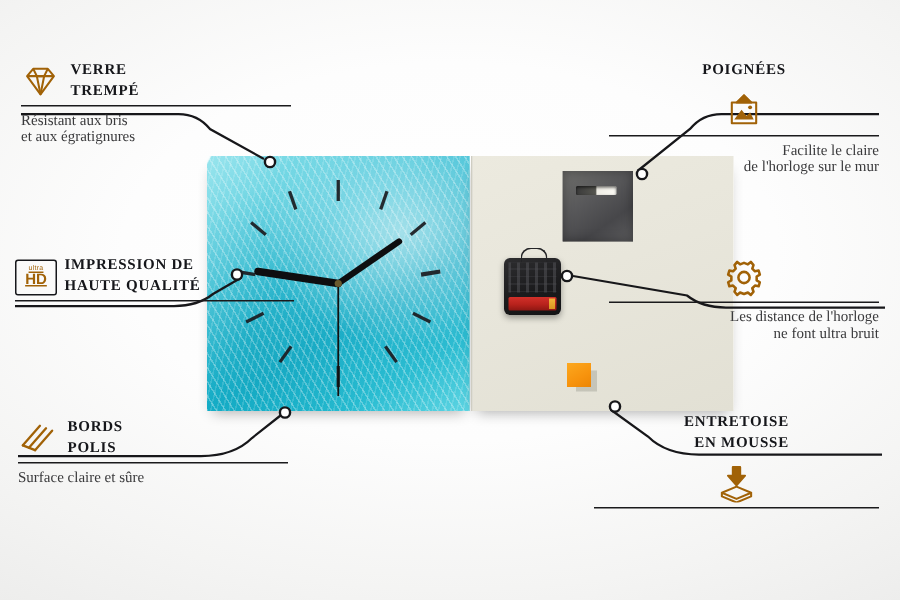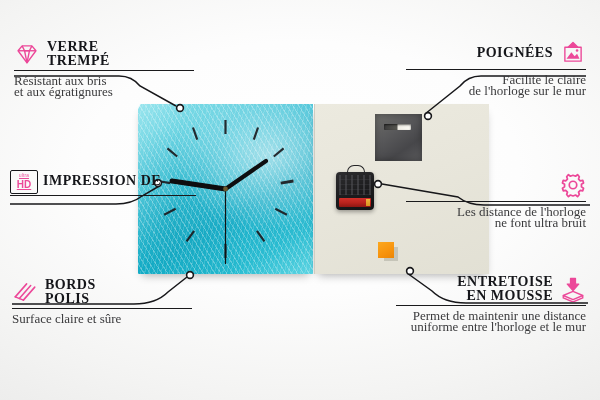--- a/index.html
+++ b/index.html
@@ -71,26 +71,26 @@
     background:linear-gradient(180deg,#f0b43c,#d89420);}
   .foam{position:absolute;left:63px;top:138px;width:16px;height:16px;
     background:linear-gradient(150deg,#fca81f 0%,#f7930d 60%,#ec8505 100%);
     box-shadow:5px 4px 0 -1px rgba(120,118,108,.28);}
 
   
   .feat{position:absolute;width:196px;}
   .feat.left{text-align:left;}
   .feat.right{text-align:right;}
   .fhead{display:flex;align-items:center;gap:7px;}
-  .feat.right .fhead{justify-content:flex-end;}
-  .ftitle{font-weight:bold;font-size:14px;letter-spacing:.5px;line-height:13.5px;
+  .feat.right .fhead{justify-content:flex-start;flex-direction:column;}
+  .ftitle{font-weight:bold;font-size:10px;letter-spacing:.5px;line-height:13.5px;
           text-transform:uppercase;color:#15161a;}
   .frule{height:0;border-top:1.6px solid #1a1a1c;margin:3px 0 4px;}
-  .fdesc{font-size:13px;line-height:11.4px;color:#3a3a3c;}
-  .icon{flex:0 0 auto;width:26px;height:26px;color:#ec4899;text-decoration:underline;}
+  .fdesc{font-size:10px;line-height:11.4px;color:#3a3a3c;}
+  .icon{flex:0 0 auto;width:26px;height:26px;color:#a16207;text-decoration:underline;}
   .icon svg{display:block;width:26px;height:26px;}
   .hdicon{width:26px;height:22px;border:1.7px solid #16171b;border-radius:2px;
     display:flex;flex-direction:column;align-items:center;justify-content:center;line-height:1;}
   .hdicon .u{font-size:4.6px;letter-spacing:.2px;font-family:"Liberation Sans",sans-serif;}
   .hdicon .hd{font-size:10px;font-weight:bold;font-family:"Liberation Sans",sans-serif;margin-top:.5px;}
 </style>
 </head>
 <body>
 
 <div class="stage">
@@ -178,21 +178,21 @@
 
   <div class="feat left" style="left:10px;top:170px;width:186px;">
     <div class="fhead">
       <span class="icon" style="width:26px;height:22px;">
         <span class="hdicon">
           <span class="u">ultra</span>
           <span class="hd">HD</span>
         </span>
       </span>
       <span class="ftitle">
-        <span>IMPRESSION DE</span><br>
+        <span>IMPRESSION DE</span><br><span>HAUTE QUALITÉ</span>
       </span>
     </div>
     <div class="frule"></div>
   </div>
 
   <div class="feat left" style="left:12px;top:278px;width:180px;">
     <div class="fhead">
       <span class="icon">
         <svg viewBox="0 0 32 32" fill="none" stroke="currentColor" stroke-width="1.9" stroke-linecap="round">
           <path d="M4 22 L18 6"></path>
@@ -253,18 +253,15 @@
       </span>
       <span class="icon">
         <svg viewBox="0 0 32 32" fill="none" stroke="currentColor" stroke-width="1.7" stroke-linejoin="round">
           <path d="M13 3 h6 v7 h4 l-7 8 -7-8 h4 Z" fill="currentColor"></path>
           <path d="M16 19 L28 24 L16 29 L4 24 Z"></path>
           <path d="M4 24 v3 l12 5 12-5 v-3"></path>
         </svg>
       </span>
     </div>
     <div class="frule"></div>
-    <div class="fdesc">
-      <span>Permet de maintenir une distance</span><br><span>uniforme entre l'horloge et le mur</span>
-    </div>
   </div>
 
 </div>
 
 </body></html>

